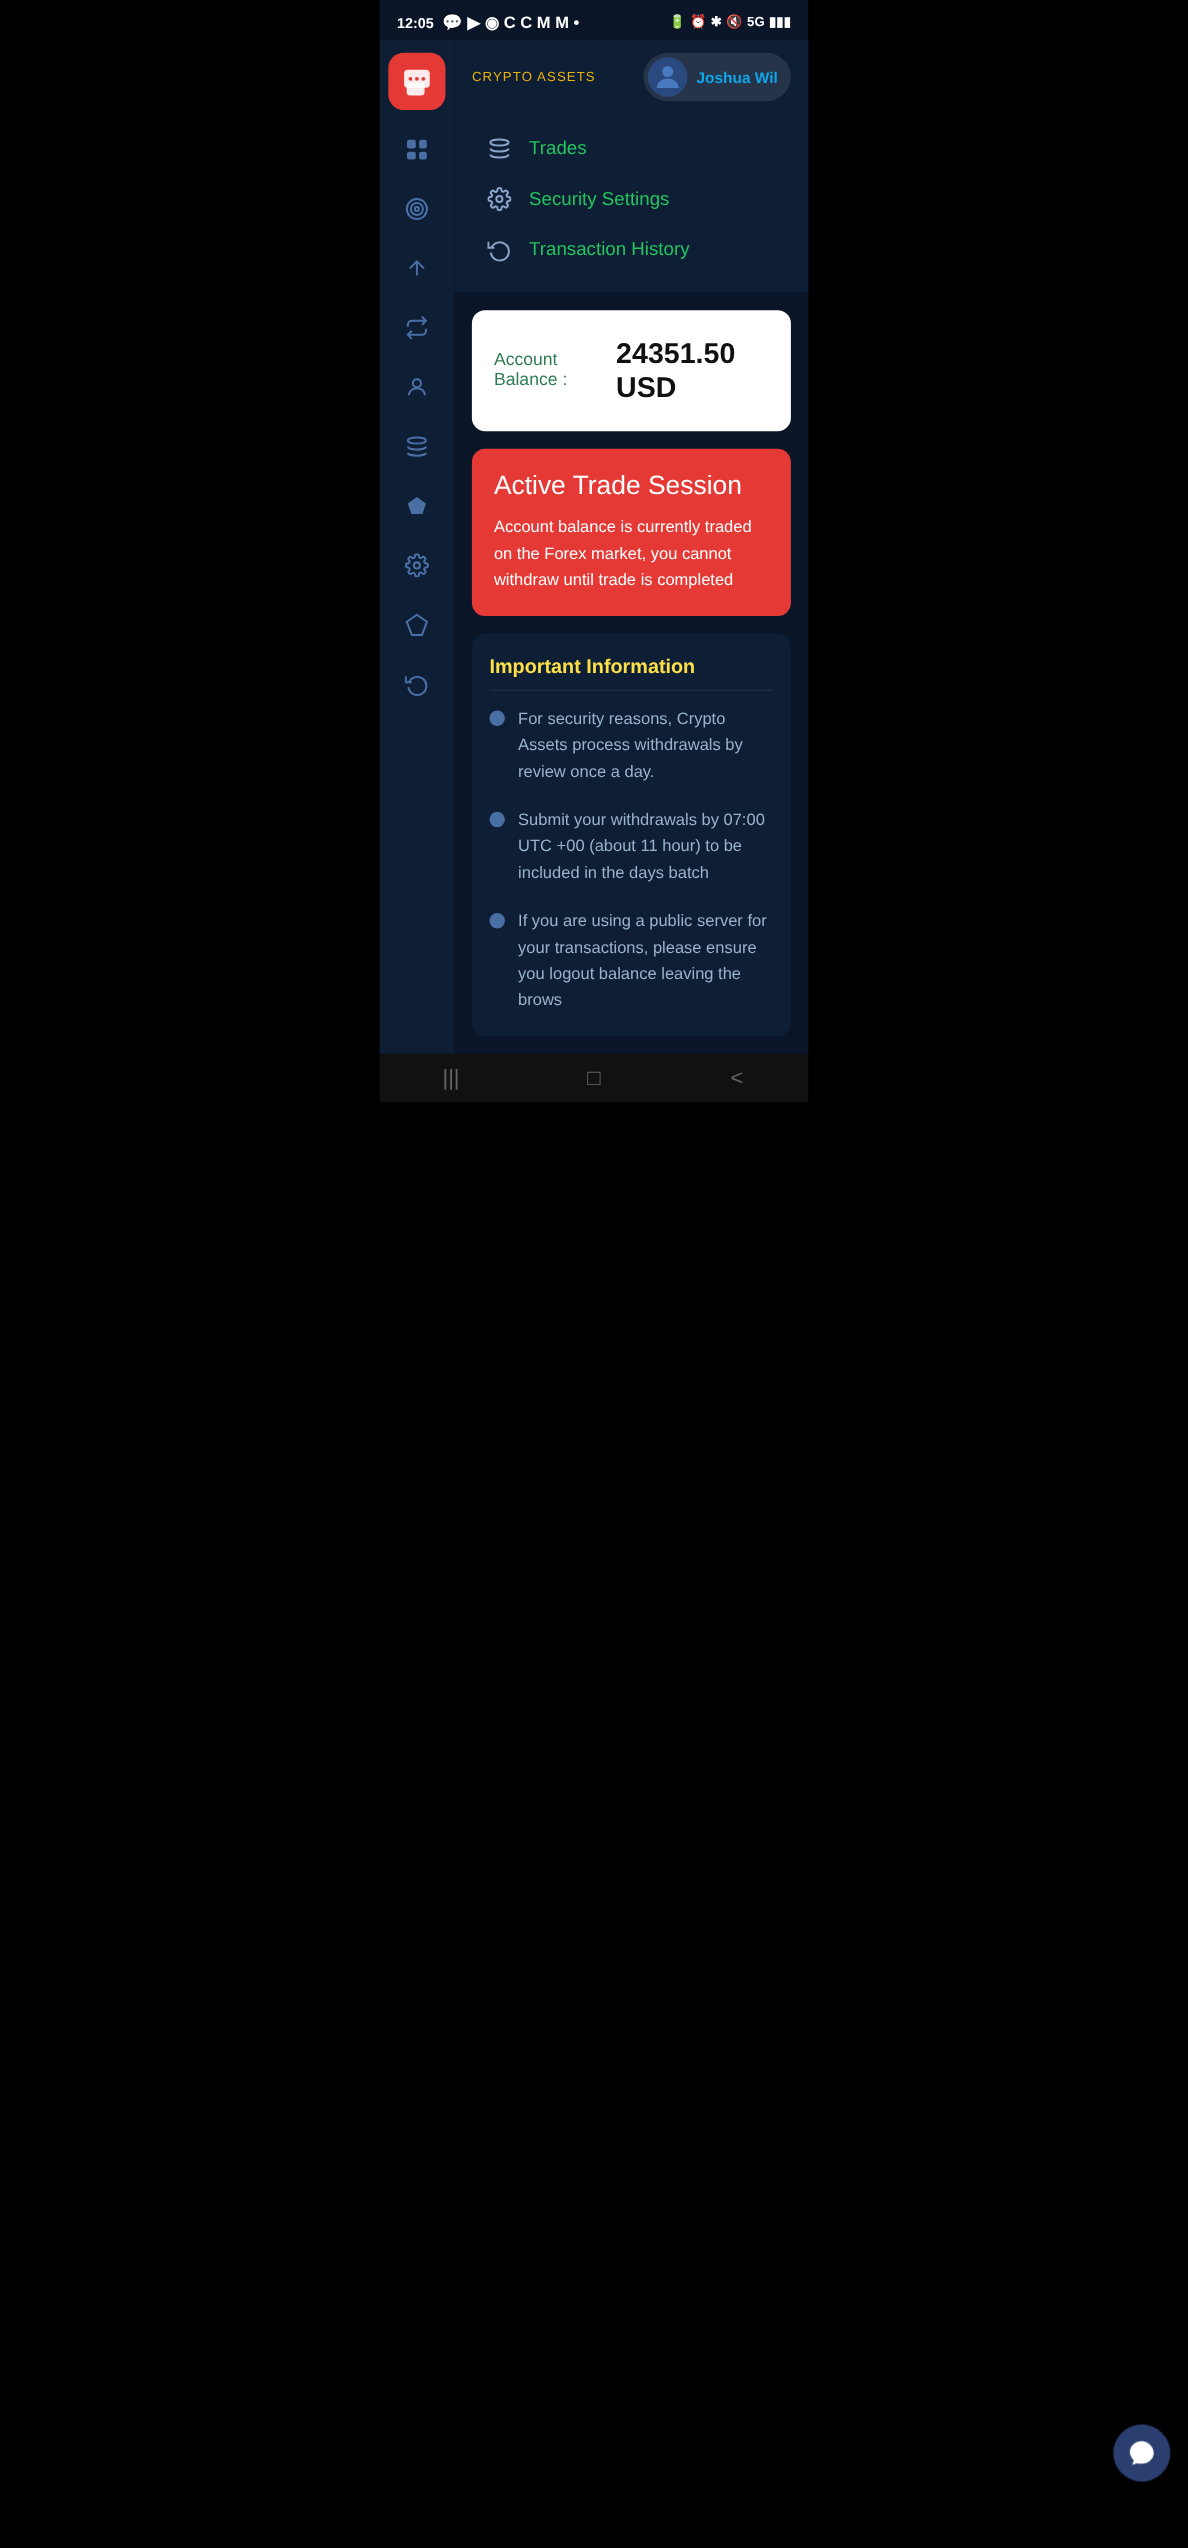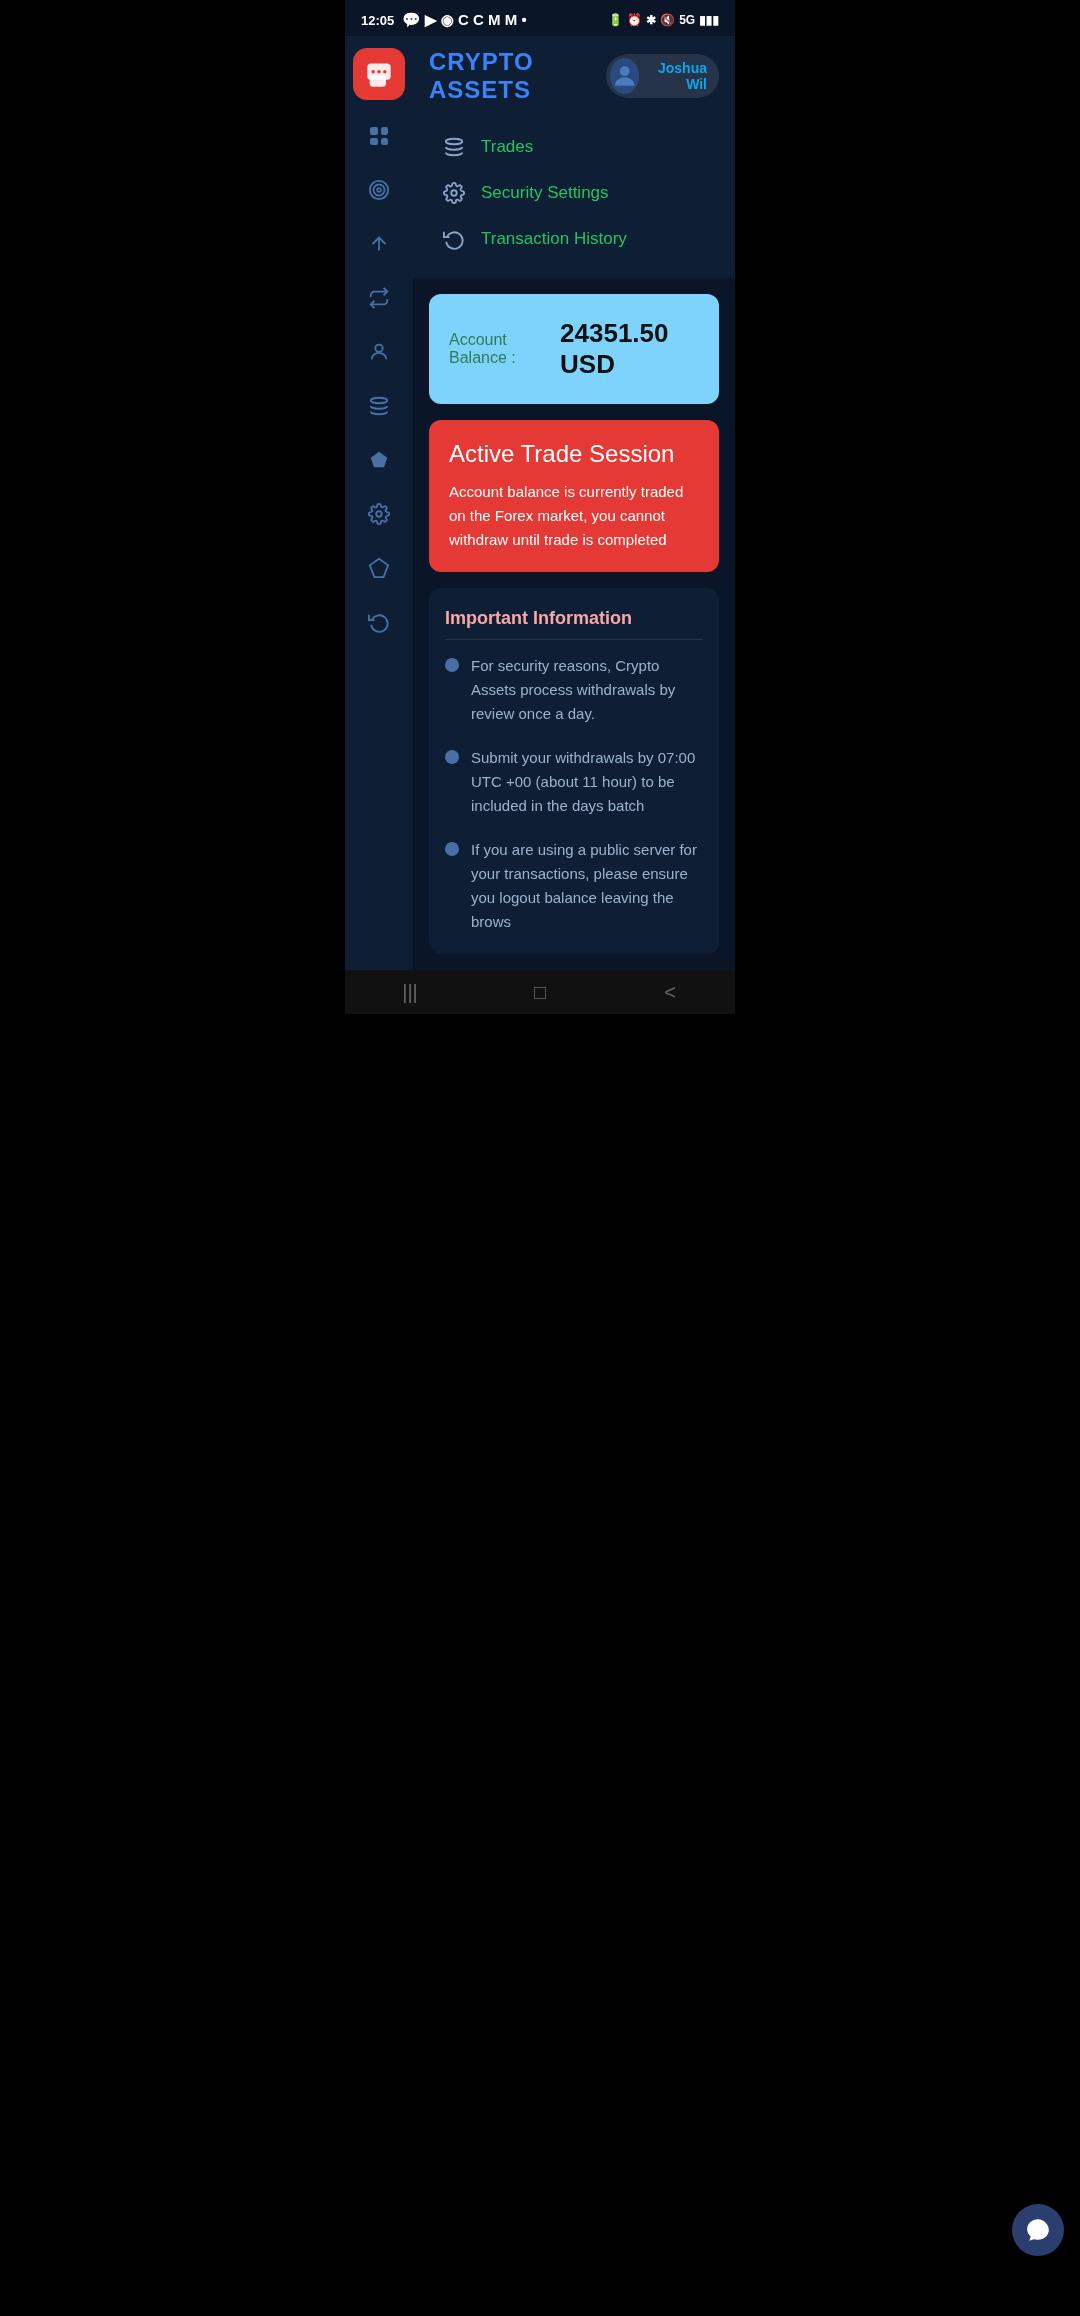--- a/index.html
+++ b/index.html
@@ -99,23 +99,23 @@
     
     .header {
       background: #0d1e35;
       padding: 12px 16px;
       display: flex;
       justify-content: space-between;
       align-items: center;
     }
 
     .app-title {
-      color: #3b82f6;
-      font-size: 24px;
-      font-weight: 700;
+      color: #eab308;
+      font-size: 12px;
+      font-weight: 400;
       letter-spacing: 1px;
       text-transform: uppercase;
     }
 
     .user-area {
       display: flex;
       align-items: center;
       gap: 8px;
       background: rgba(255,255,255,0.1);
       border-radius: 24px;
@@ -165,21 +165,21 @@
       display: flex;
       align-items: center;
       justify-content: center;
       font-size: 18px;
       color: #8aa4c8;
     }
 
     
     .balance-card {
       margin: 16px;
-      background: #7dd3fc;
+      background: #ffffff;
       border-radius: 12px;
       padding: 24px 20px;
       display: flex;
       align-items: center;
     }
 
     .balance-label {
       color: #2e7d52;
       font-size: 16px;
       font-weight: 500;
@@ -215,21 +215,21 @@
 
     
     .info-card {
       margin: 16px;
       background: #0d1e35;
       border-radius: 12px;
       padding: 20px 16px;
     }
 
     .info-title {
-      color: #fca5a5;
+      color: #fde047;
       font-size: 18px;
       font-weight: 700;
       margin-bottom: 14px;
       padding-bottom: 10px;
       border-bottom: 1px solid rgba(255,255,255,0.1);
     }
 
     .info-list {
       list-style: none;
       display: flex;

